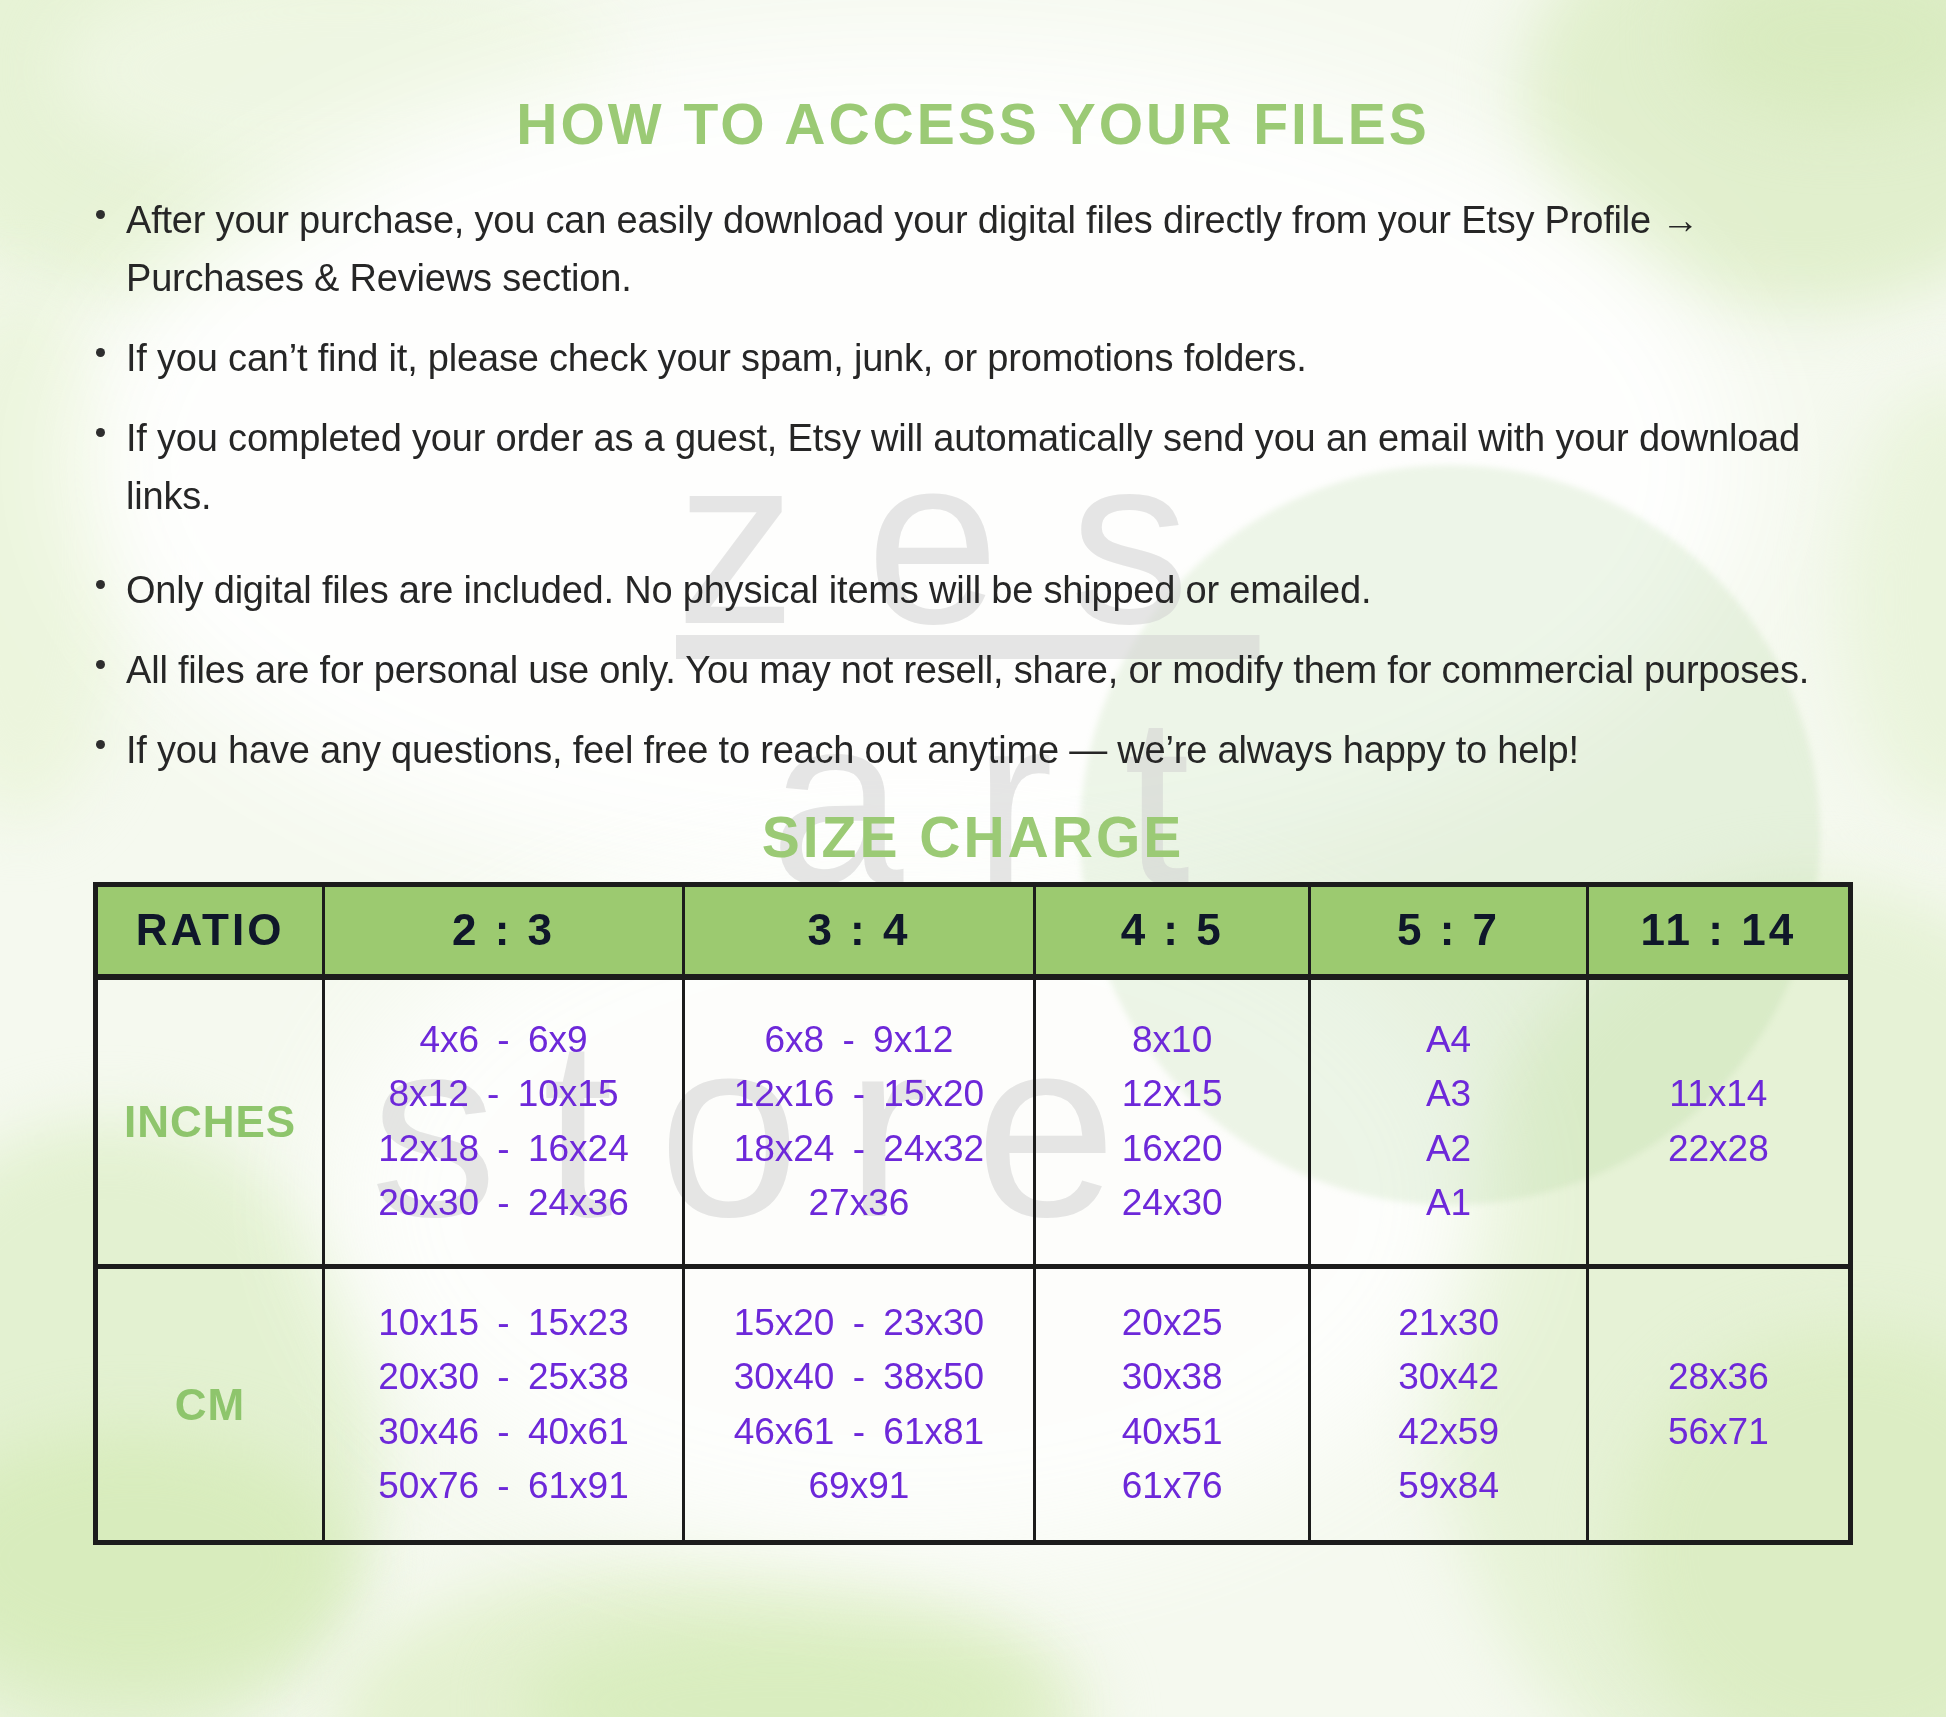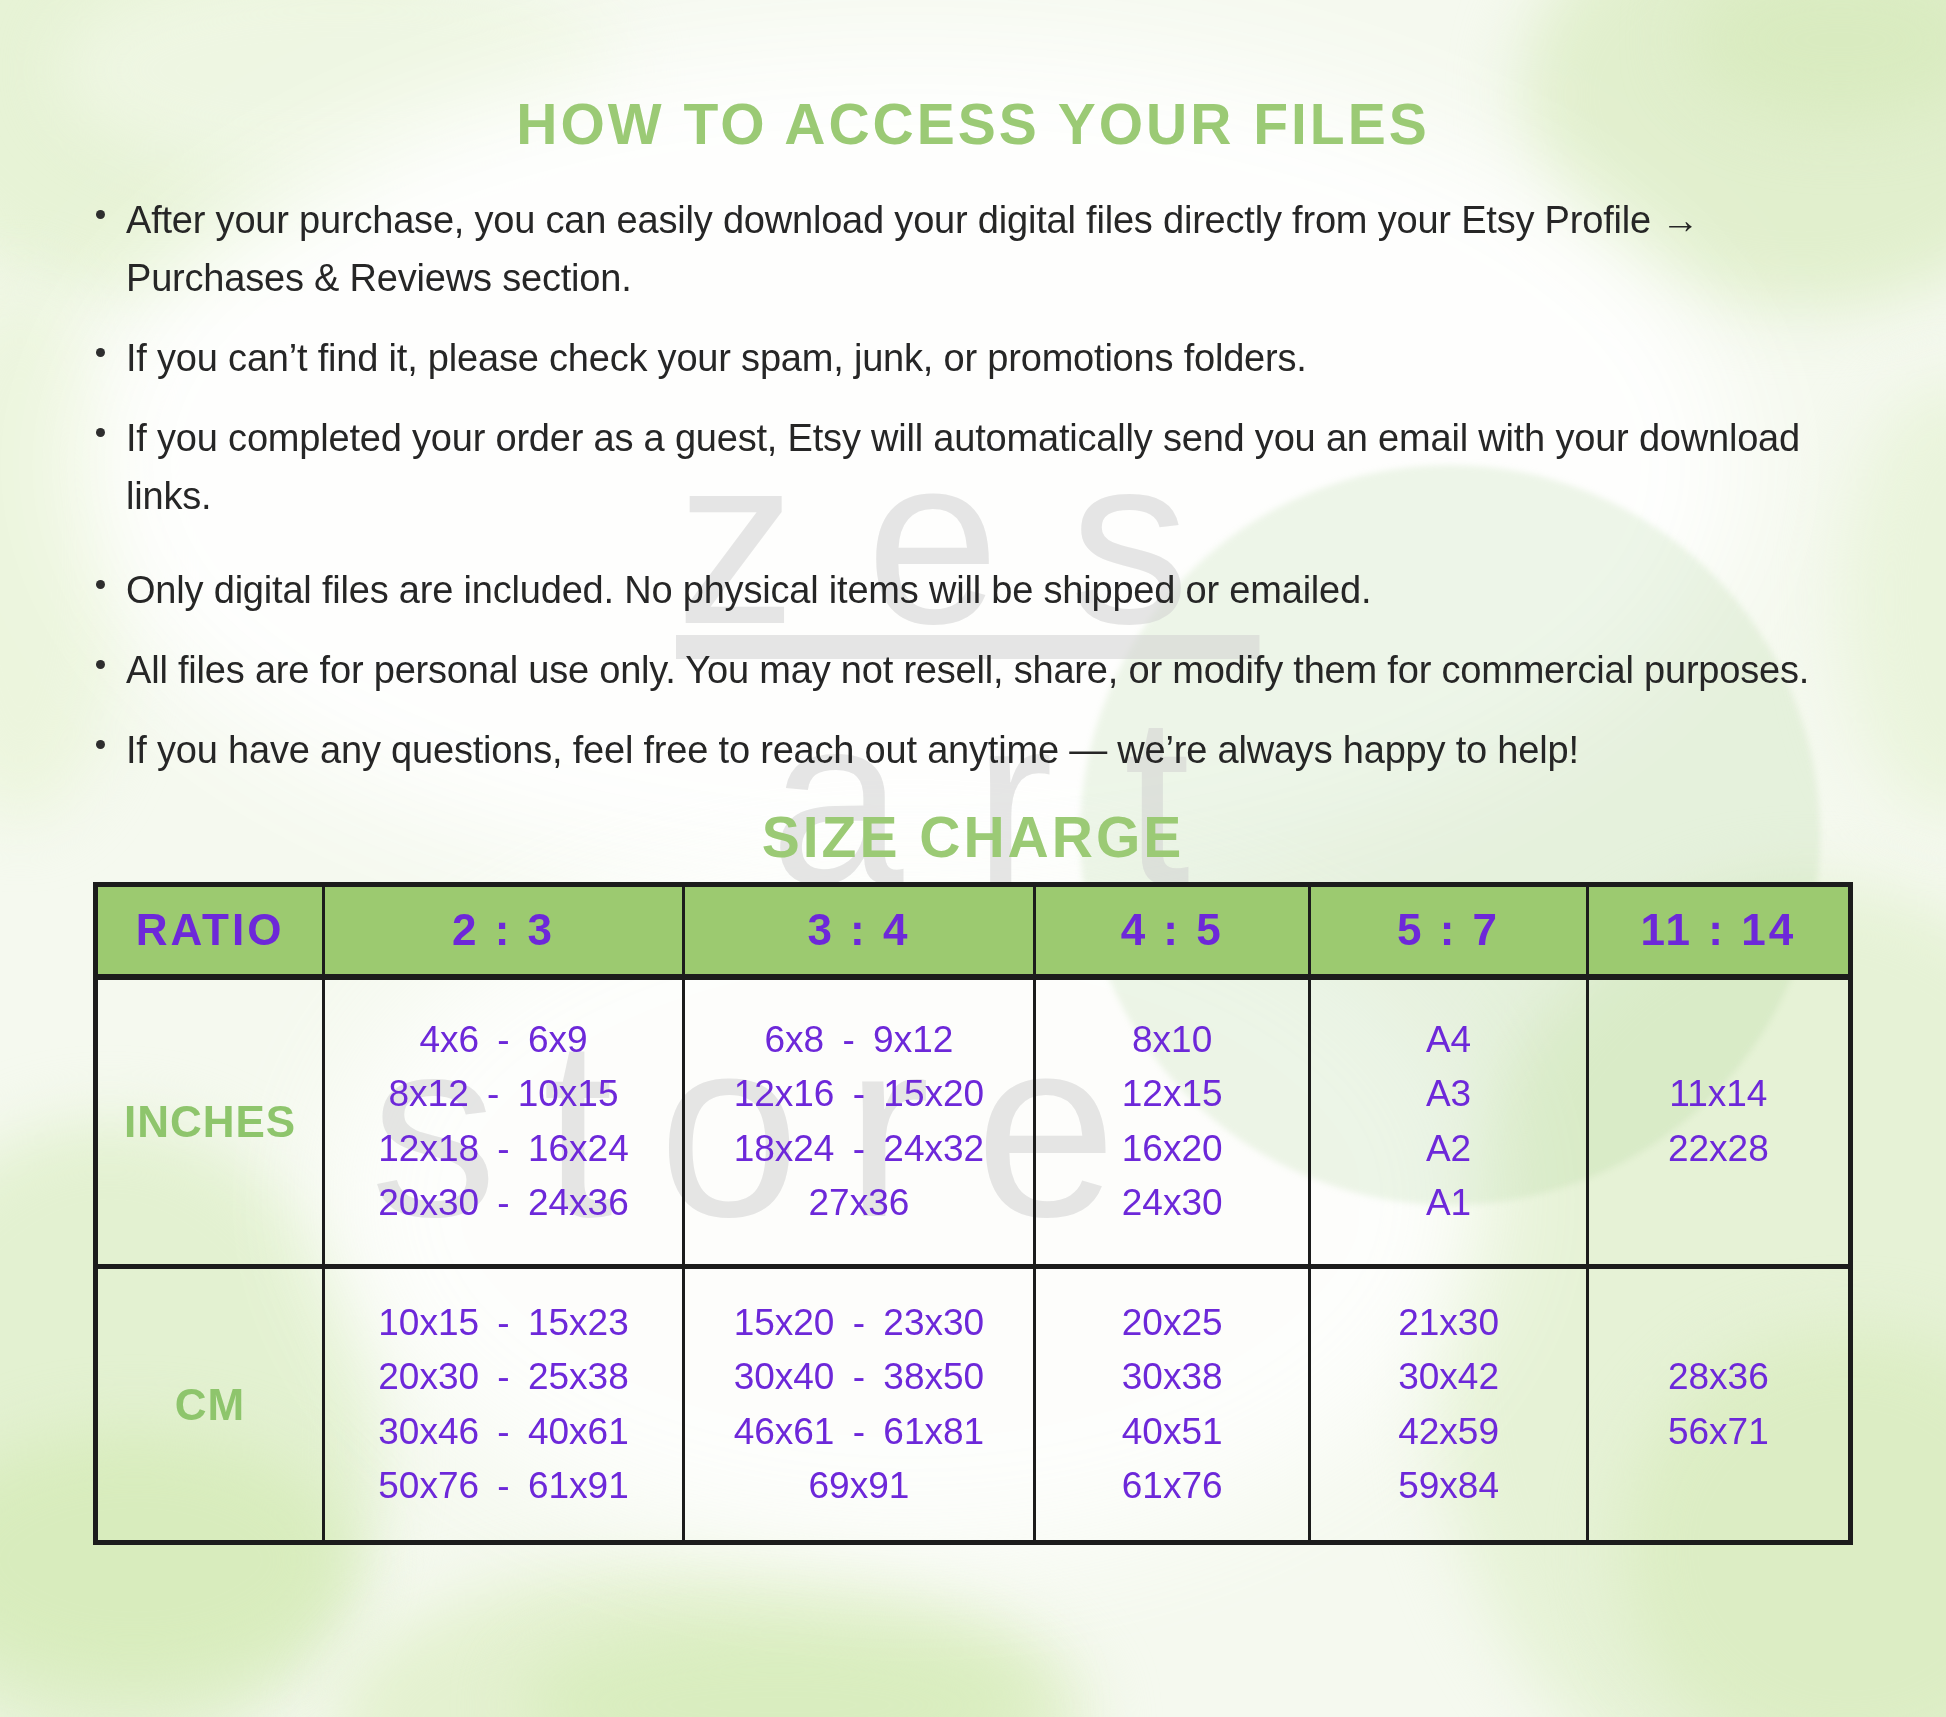--- a/index.html
+++ b/index.html
@@ -64,21 +64,21 @@
   .table-wrap{margin:16px 93px 0;}
   table.size-table{
     width:100%;border-collapse:collapse;table-layout:fixed;
     border:5px solid var(--border-dark);
   }
   .size-table th,.size-table td{
     border:3px solid var(--border-dark);text-align:center;vertical-align:middle;
   }
   .size-table thead th{
     background:var(--table-header-green);height:92px;
-    font-size:44px;font-weight:bold;letter-spacing:3px;color:#6d28d9;
+    font-size:44px;font-weight:bold;letter-spacing:3px;color:#0f172a;
     border-bottom-width:6px;
   }
   .size-table tbody tr.row-inches{height:290px;}
   .size-table tbody tr.row-cm{height:276px;}
   .size-table tbody tr.row-inches{border-bottom:5px solid var(--border-dark);}
   .row-label{
     color:var(--label-green);font-size:44px;font-weight:bold;letter-spacing:1px;
     background:transparent;
   }
   .size-table td{font-size:37px;color:#6d28d9;padding:20px 0;}

